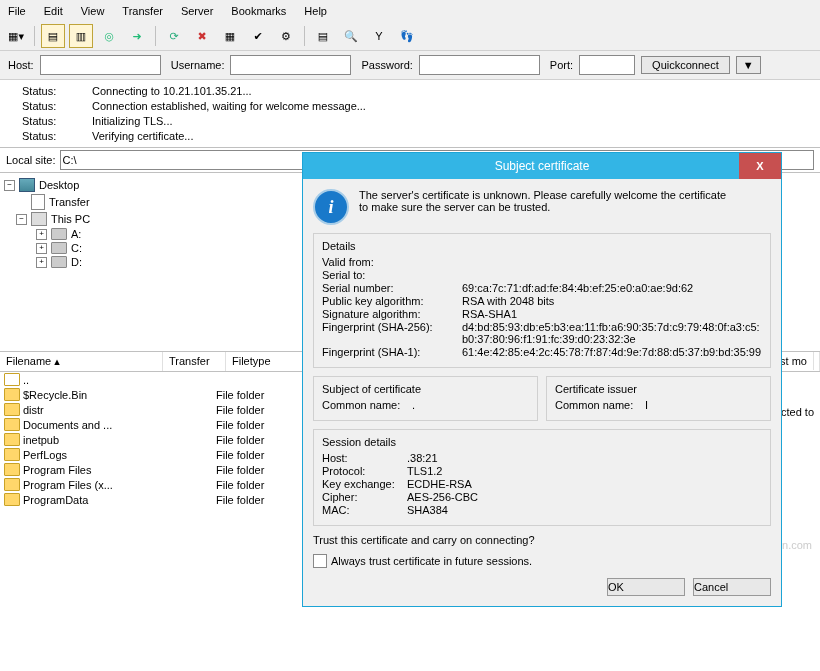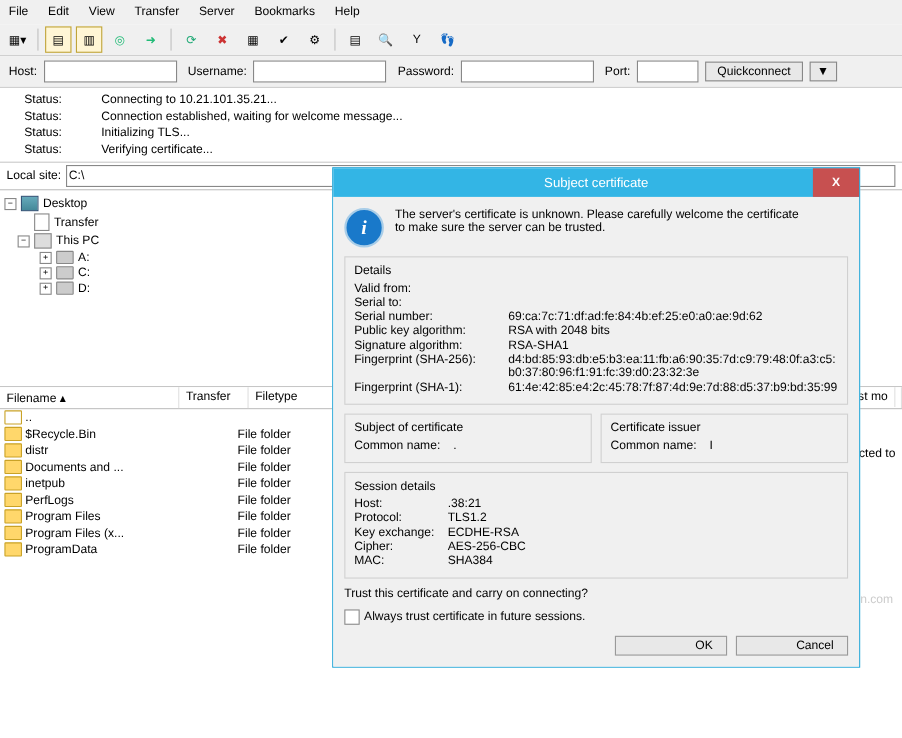--- a/index.html
+++ b/index.html
@@ -47,21 +47,21 @@
 .fs-title{color:#000;margin-bottom:4px}
 .kv{display:flex;margin:1px 0}
 .kv .k{width:140px}
 .kv .v{flex:1}
 .fs-pair{display:flex;gap:8px;margin-bottom:8px}
 .fs-pair .fs{flex:1;margin-bottom:0}
 .trust{margin:4px 0 8px}
 .chk{display:flex;align-items:center;gap:4px;margin-bottom:10px}
 .chk-box{width:12px;height:12px;border:1px solid #888;background:#fff}
 .btns{display:flex;justify-content:flex-end;gap:8px}
-.btn{border:1px solid #999;background:#e8e8e8;padding:2px 12px;width:76px;text-align:right;cursor:pointer}
+.btn{border:1px solid #999;background:#e8e8e8;padding:2px 0;width:76px;text-align:left;cursor:pointer}
 .watermark{position:absolute;right:8px;bottom:120px;color:#ccc;font-size:11px;z-index:1}
 .rh{position:absolute;right:6px;top:0;padding:3px 0}
 .rh2{position:absolute;right:6px;top:54px}
 </style>
 </head>
 <body>
 
 <div class="menubar">
   <span>File</span>
   <span>Edit</span>

